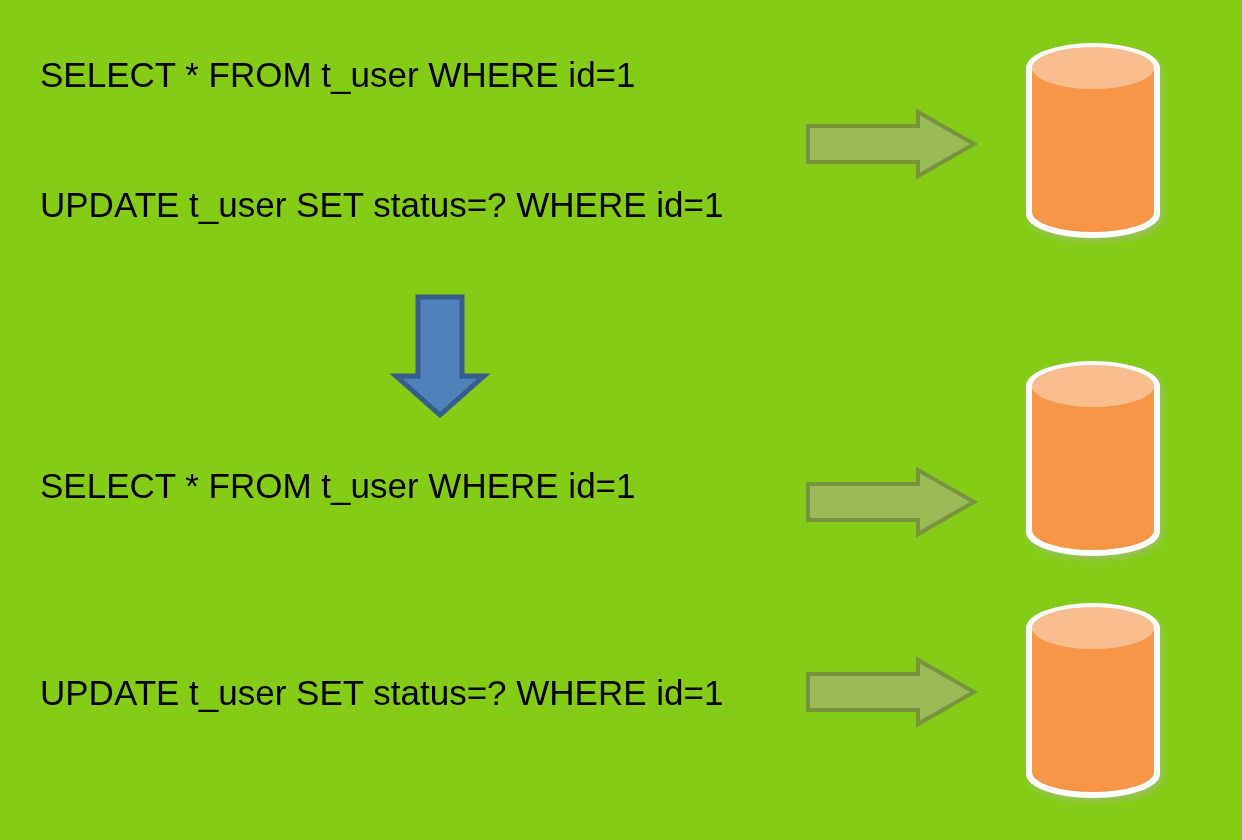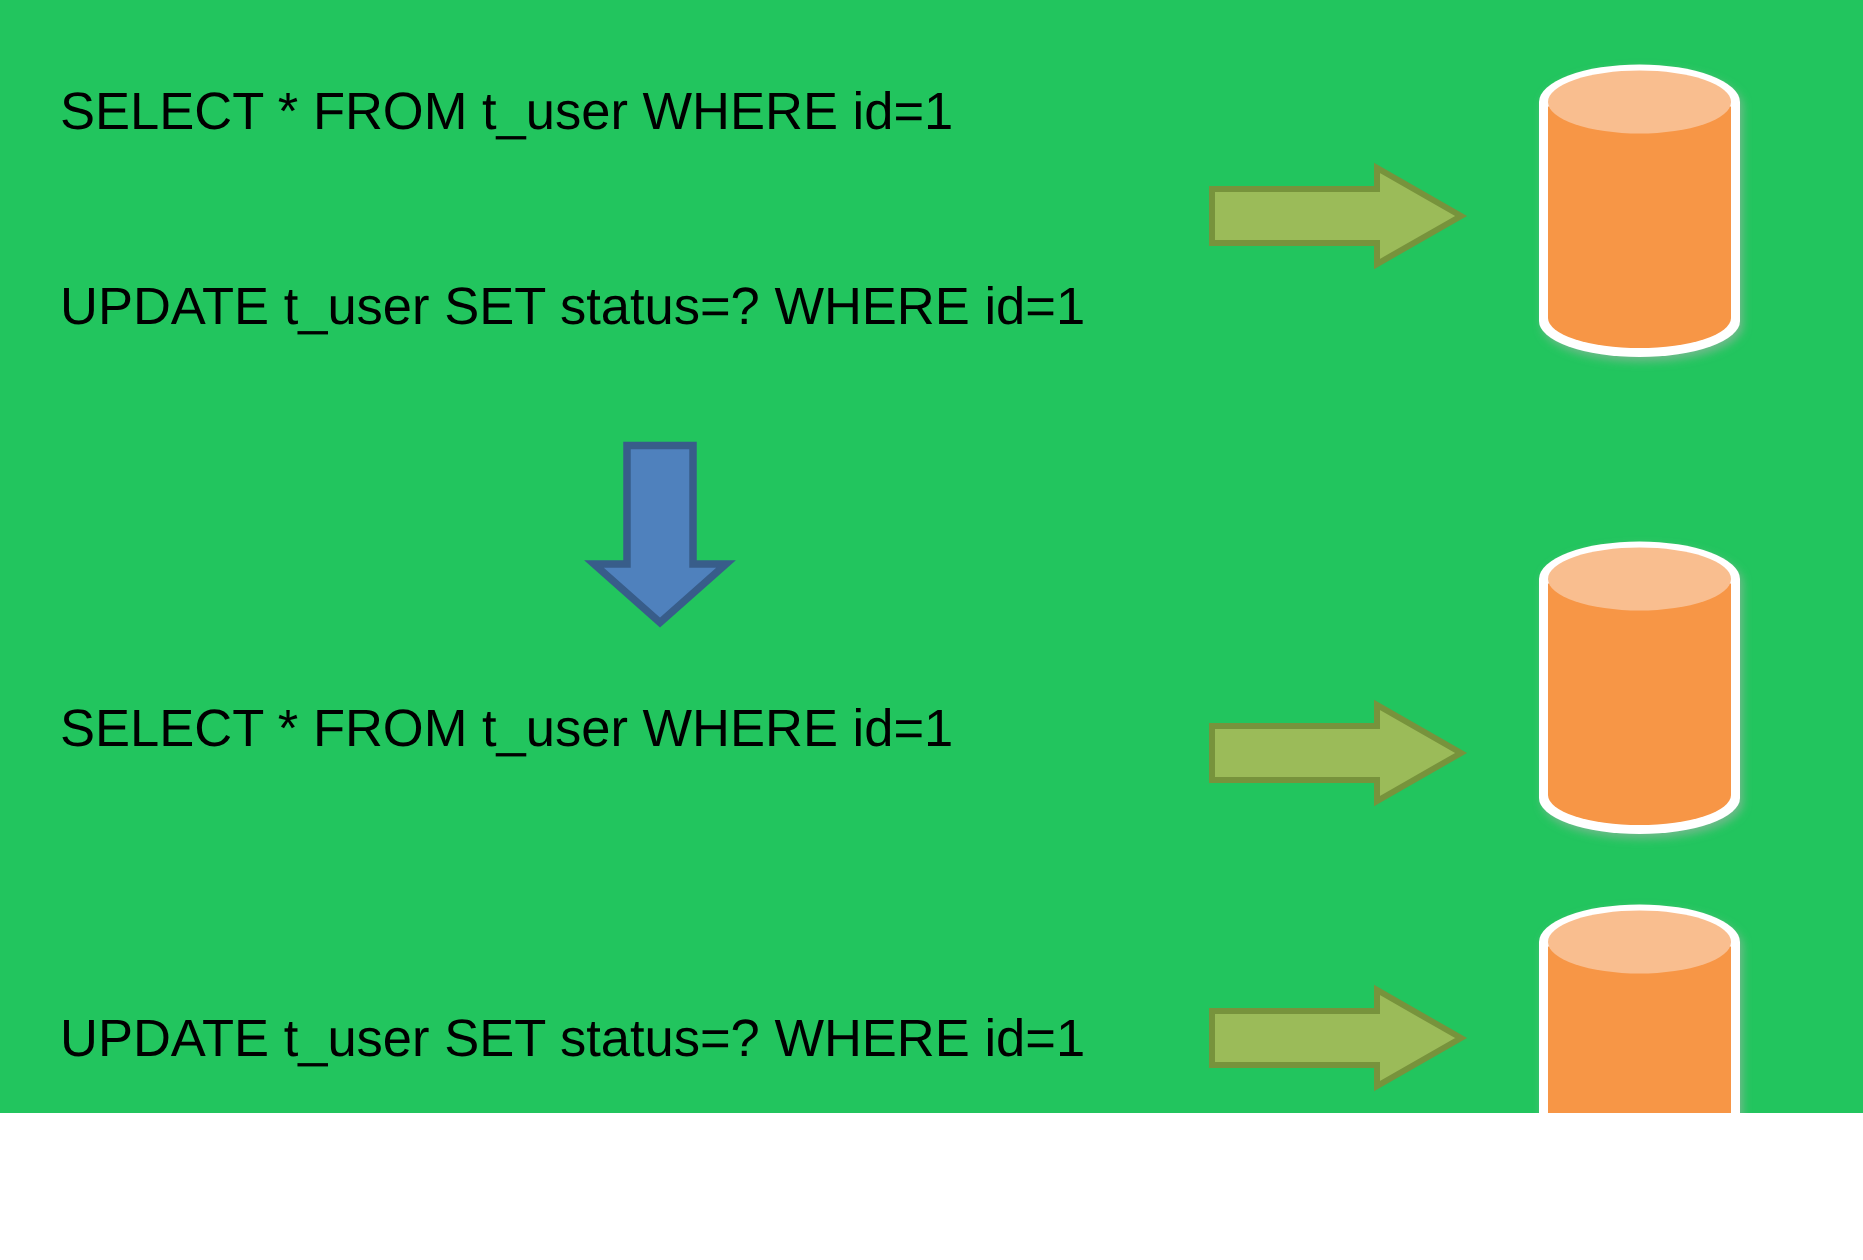--- a/index.html
+++ b/index.html
@@ -3,22 +3,22 @@
 <meta charset="utf-8">
 <style>
   html, body {
     margin: 0;
     padding: 0;
     background: #ffffff;
   }
   #canvas {
     position: relative;
     width: 1242px;
-    height: 742px;
-    background: #22c55e;
+    height: 840px;
+    background: #84cc16;
     overflow: hidden;
     font-family: "Liberation Sans", sans-serif;
   }
   .sql-text {
     position: absolute;
     color: #000000;
     font-family: "Liberation Sans", sans-serif;
     font-size: 35px;
     line-height: 40px;
     letter-spacing: 0px;

